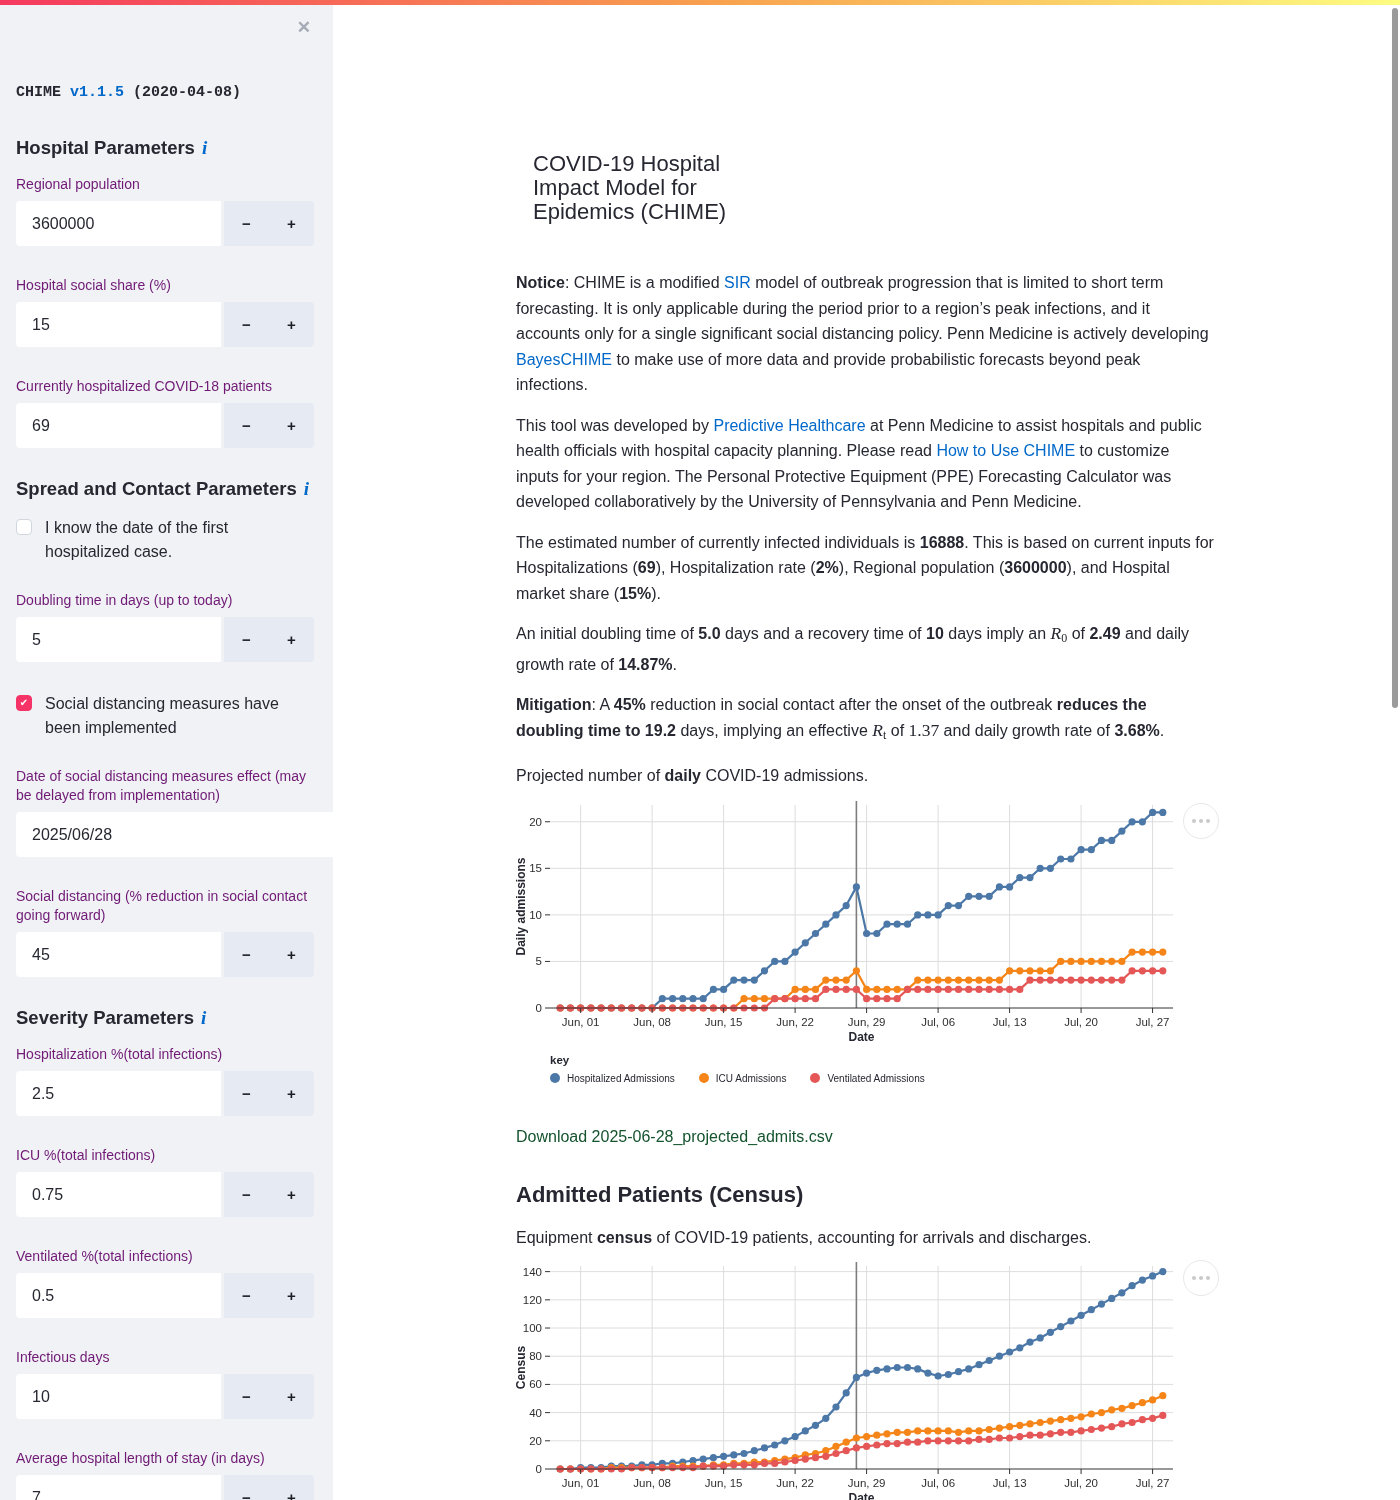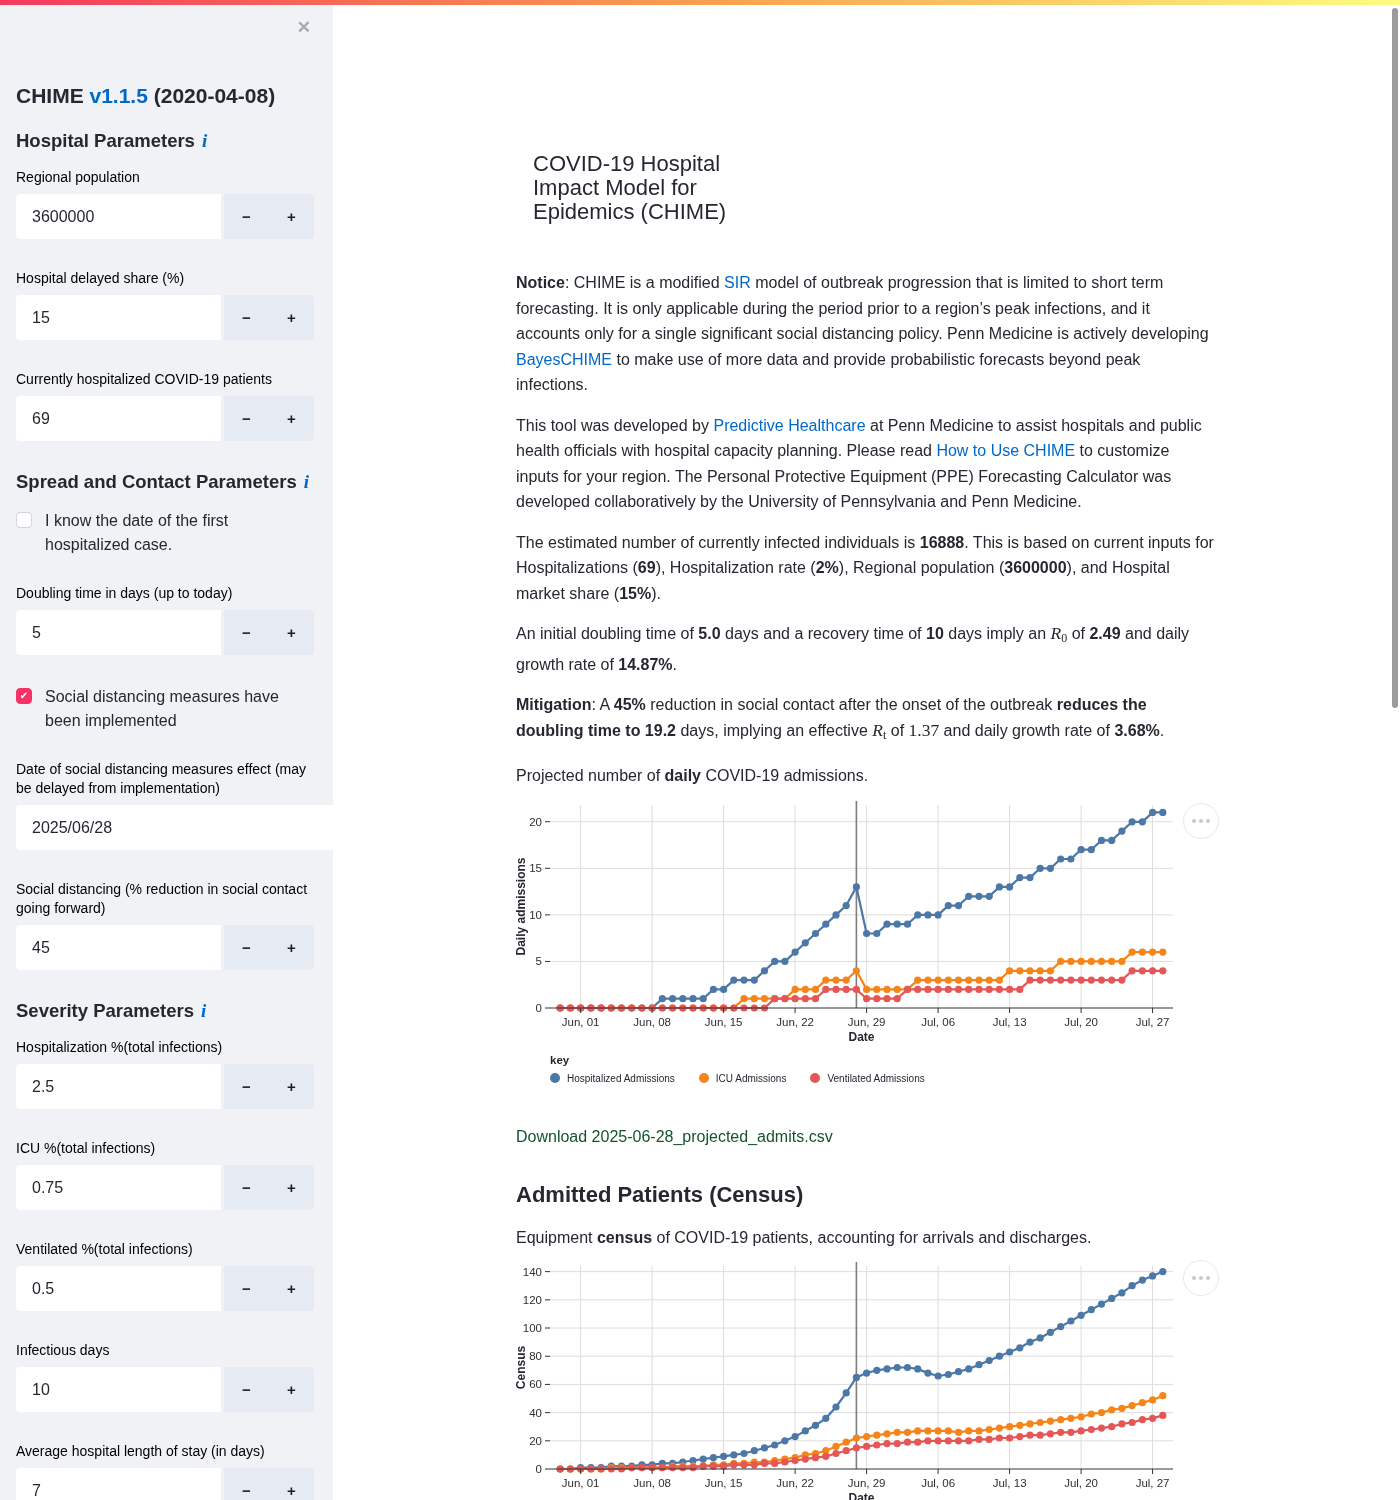--- a/index.html
+++ b/index.html
@@ -9,28 +9,28 @@
 
   .topbar { position:absolute; top:0; left:0; width:1400px; height:5px; z-index:20;
             background:linear-gradient(90deg,#f5395f 0%,#f8a34e 52%,#fdfc82 100%); }
 
   
   .sidebar { position:absolute; top:0; left:0; width:333px; height:1500px;
              background:#f0f2f6; z-index:5; }
   .sidebar-inner { padding:84px 19px 40px 16px; }
   .close-x { position:absolute; top:19px; right:22px; font-size:17px; font-weight:700;
              color:#a6aab4; cursor:pointer; line-height:1; }
-  .app-title { font-size:21px; font-weight:700; margin-bottom:22px; }
+  .app-title { font-size:15px; font-weight:700; margin-bottom:36px;font-family:Liberation Mono, monospace; }
   .app-title .ver { color:#0068c9; }
   .s-heading { font-size:18.5px; font-weight:700; margin:30px 0 16px; }
   .s-heading:first-of-type { margin-top:0; }
   .info { color:#0068c9; font-family:"Liberation Serif", serif; font-style:italic;
           font-weight:700; font-size:19px; margin-left:7px; }
   .ctl { margin-bottom:30px; }
-  .ctl-label { font-size:14px; line-height:19px; color:#000000; margin-bottom:7px; }
+  .ctl-label { font-size:14px; line-height:19px; color:#701a75; margin-bottom:7px; }
   .num-row { display:flex; width:298px; height:45px; }
   .num-input { width:205px; background:#fff; border-radius:4px 0 0 4px; font-size:16px;
                line-height:45px; padding-left:16px; cursor:text; }
   .stepper { width:90px; margin-left:3px; background:#e6eaf2; border-radius:0 4px 4px 0;
              display:flex; }
   .step-btn { width:45px; text-align:center; line-height:45px; font-size:15px;
               font-weight:700; color:#1d1d26; cursor:pointer; }
   .date-input { width:323px; height:45px; background:#fff; border-radius:4px; font-size:16px;
                 line-height:45px; padding-left:16px; cursor:text; }
   .chk { display:flex; margin:4px 0 27px; }
@@ -84,31 +84,31 @@
           <div class="ctl-label">Regional population</div>
           <div class="num-row">
             <div class="num-input">3600000</div>
             <div class="stepper">
               <div class="step-btn">−</div>
               <div class="step-btn">+</div>
             </div>
           </div>
         </div>
         <div class="ctl">
-          <div class="ctl-label">Hospital delayed share (%)</div>
+          <div class="ctl-label">Hospital social share (%)</div>
           <div class="num-row">
             <div class="num-input">15</div>
             <div class="stepper">
               <div class="step-btn">−</div>
               <div class="step-btn">+</div>
             </div>
           </div>
         </div>
         <div class="ctl">
-          <div class="ctl-label">Currently hospitalized COVID-19 patients</div>
+          <div class="ctl-label">Currently hospitalized COVID-18 patients</div>
           <div class="num-row">
             <div class="num-input">69</div>
             <div class="stepper">
               <div class="step-btn">−</div>
               <div class="step-btn">+</div>
             </div>
           </div>
         </div>
         <div class="s-heading"><span>Spread and Contact Parameters</span><span class="info">i</span></div>
         <div class="chk">

